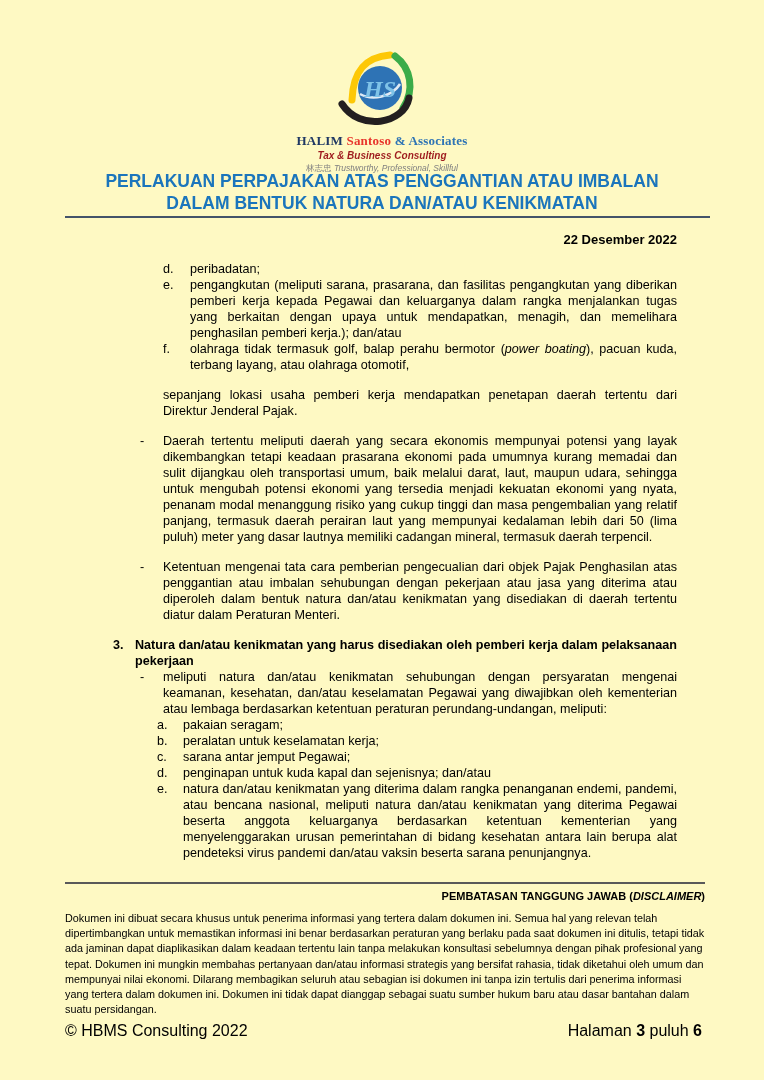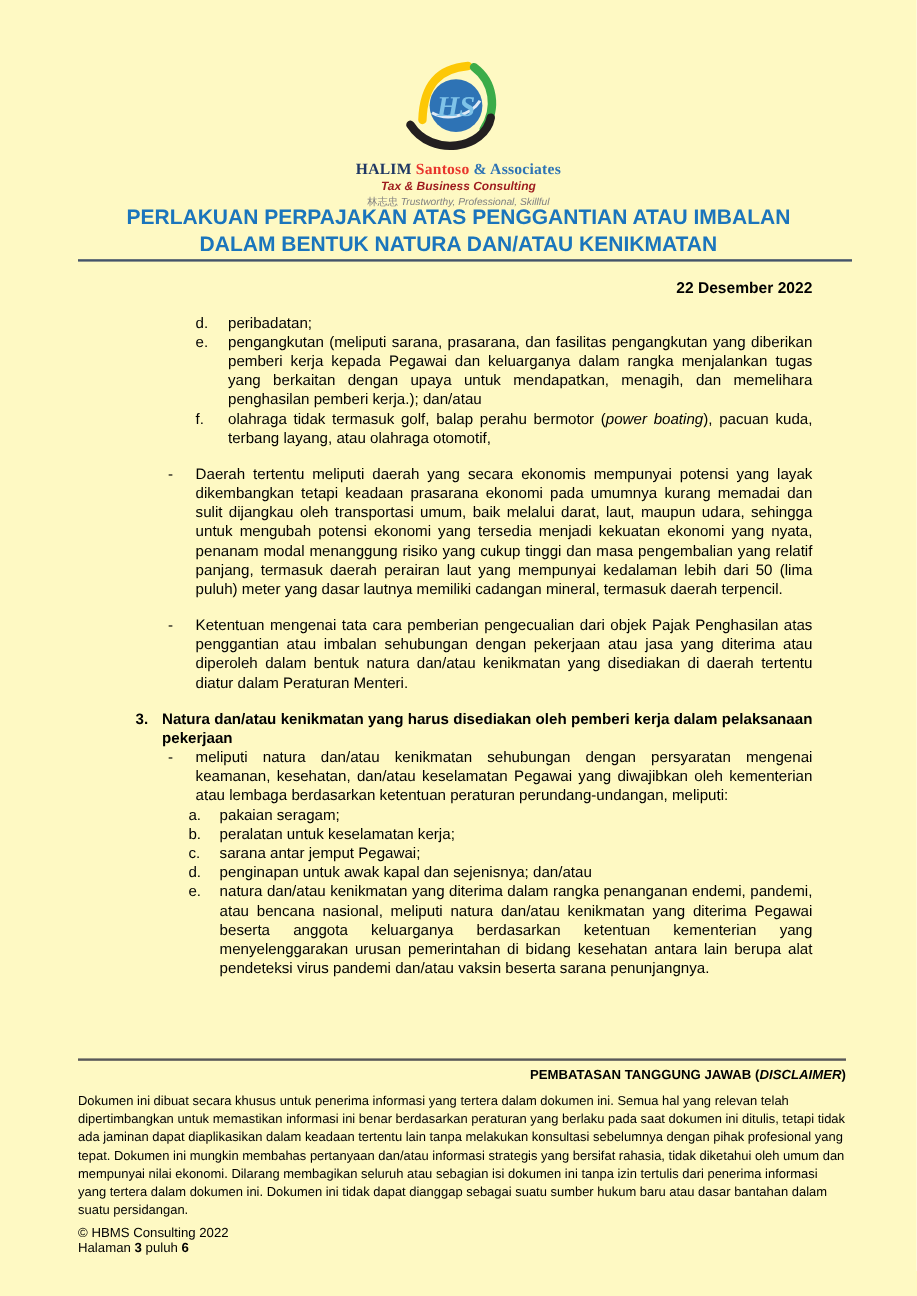--- a/index.html
+++ b/index.html
@@ -36,21 +36,21 @@
   .gap { margin-top:14px; }
   .bold { font-weight:bold; }
   em { font-style:italic; }
   
   .disclaimer { position:absolute; top:882px; left:65px; width:640px;
                 border-top:2px solid #595959; padding-top:6px; }
   .disc-h { margin:0; font-size:11px; font-weight:bold;text-align:right; }
   .disc-body { margin:9px 0 0 0; font-size:10.8px; line-height:15.2px; }
   
   .footer { position:absolute; top:1022px; left:65px; right:62px;
-            display:flex; justify-content:space-between; font-size:11px;flex-direction:column; }
+            display:flex; justify-content:space-between; font-size:16px; }
   .footer b { font-weight:bold; }
 </style>
 </head>
 <body>
 
 <div class="page">
 
   <header class="logo-block">
     <svg class="logo-svg" viewBox="0 0 120 84" aria-hidden="true">
       <path d="M30 52 C31 22 44 9 68 7" stroke="#FDC806" stroke-width="7" fill="none" stroke-linecap="round"></path>
@@ -89,20 +89,21 @@
     <div class="li lvl-letter">
       <span class="mk">e.</span>
       <div class="tx">pengangkutan (meliputi sarana, prasarana, dan fasilitas pengangkutan yang diberikan pemberi kerja kepada Pegawai dan keluarganya dalam rangka menjalankan tugas yang berkaitan dengan upaya untuk mendapatkan, menagih, dan memelihara penghasilan pemberi kerja.); dan/atau</div>
     </div>
 
     <div class="li lvl-letter">
       <span class="mk">f.</span>
       <div class="tx"><span>olahraga tidak termasuk golf, balap perahu bermotor (</span><em>power boating</em><span>), pacuan kuda, terbang layang, atau olahraga otomotif,</span></div>
     </div>
 
+    <p class="cont-para">sepanjang lokasi usaha pemberi kerja mendapatkan penetapan daerah tertentu dari Direktur Jenderal Pajak.</p>
 
     <div class="li lvl-dash gap">
       <span class="mk">-</span>
       <div class="tx">Daerah tertentu meliputi daerah yang secara ekonomis mempunyai potensi yang layak dikembangkan tetapi keadaan prasarana ekonomi pada umumnya kurang memadai dan sulit dijangkau oleh transportasi umum, baik melalui darat, laut, maupun udara, sehingga untuk mengubah potensi ekonomi yang tersedia menjadi kekuatan ekonomi yang nyata, penanam modal menanggung risiko yang cukup tinggi dan masa pengembalian yang relatif panjang, termasuk daerah perairan laut yang mempunyai kedalaman lebih dari 50 (lima puluh) meter yang dasar lautnya memiliki cadangan mineral, termasuk daerah terpencil.</div>
     </div>
 
     <div class="li lvl-dash gap">
       <span class="mk">-</span>
       <div class="tx">Ketentuan mengenai tata cara pemberian pengecualian dari objek Pajak Penghasilan atas penggantian atau imbalan sehubungan dengan pekerjaan atau jasa yang diterima atau diperoleh dalam bentuk natura dan/atau kenikmatan yang disediakan di daerah tertentu diatur dalam Peraturan Menteri.</div>
     </div>
@@ -123,21 +124,21 @@
       <div class="li lvl-letter2">
         <span class="mk">b.</span>
         <div class="tx">peralatan untuk keselamatan kerja;</div>
       </div>
       <div class="li lvl-letter2">
         <span class="mk">c.</span>
         <div class="tx">sarana antar jemput Pegawai;</div>
       </div>
       <div class="li lvl-letter2">
         <span class="mk">d.</span>
-        <div class="tx">penginapan untuk awak kapal dan sejenisnya; dan/atau</div>
+        <div class="tx">penginapan untuk kuda kapal dan sejenisnya; dan/atau</div>
       </div>
       <div class="li lvl-letter2">
         <span class="mk">e.</span>
         <div class="tx">natura dan/atau kenikmatan yang diterima dalam rangka penanganan endemi, pandemi, atau bencana nasional, meliputi natura dan/atau kenikmatan yang diterima Pegawai beserta anggota keluarganya berdasarkan ketentuan kementerian yang menyelenggarakan urusan pemerintahan di bidang kesehatan antara lain berupa alat pendeteksi virus pandemi dan/atau vaksin beserta sarana penunjangnya.</div>
       </div>
     </section>
 
   </main>
 
   <section class="disclaimer">

